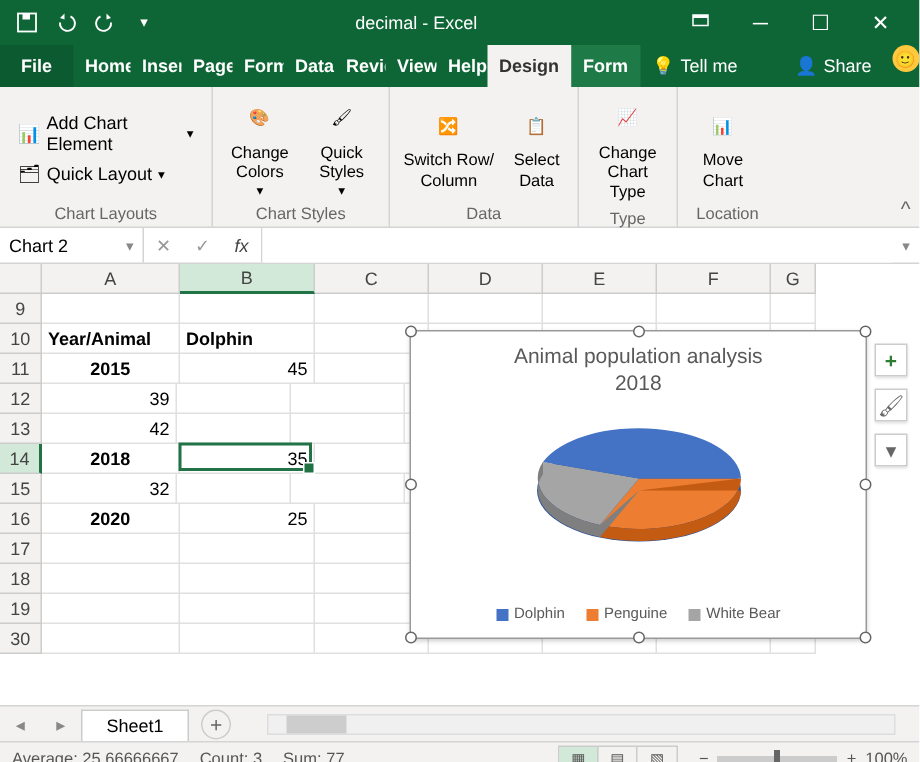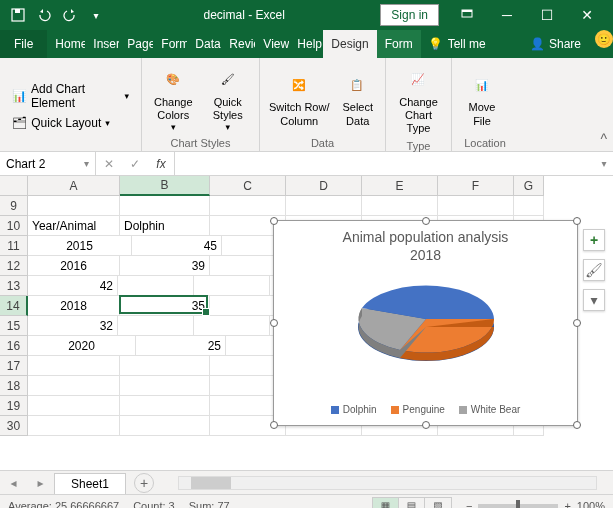--- a/index.html
+++ b/index.html
@@ -7,21 +7,21 @@
 
 .titlebar { height: 30px; background: #0e6636; color: #fff; display: flex; align-items: center; padding: 0 6px; }
 .titlebar .qat { display: flex; gap: 2px; align-items: center; }
 .titlebar .qat-btn { width: 24px; height: 24px; display: flex; align-items: center; justify-content: center; cursor: pointer; }
 .titlebar .title { flex: 1; text-align: center; font-size: 12px; }
 .signin { background: #fff; color: #0e6636; padding: 3px 10px; border: 1px solid #999; font-size: 12px; margin-right: 8px; cursor: pointer; }
 .winbtns { display: flex; gap: 0; }
 .winbtn { width: 40px; height: 30px; display: flex; align-items: center; justify-content: center; cursor: pointer; font-size: 14px; }
 
 .tabs { height: 28px; background: #0e6636; display: flex; align-items: stretch; color: #fff; }
-.tab { padding: 0 8px; display: flex; align-items: center; font-size: 12px; cursor: pointer; white-space: nowrap; overflow: hidden; }
+.tab { padding: 0 8px; display: flex; align-items: center; font-size: 12px; cursor: pointer; white-space: nowrap; overflow: hidden; font-weight: bold; }
 .tab.file { background: #0c5a2f; padding: 0 14px; }
 .tab.active { background: #f3f2f1; color: #333; }
 .tab.secondary { background: #1e7a46; }
 .tab-spacer { flex: 1; }
 .tab-right { padding: 0 8px; display: flex; align-items: center; gap: 4px; cursor: pointer; }
 .face { width: 18px; height: 18px; border-radius: 50%; background: #ffc83d; display: flex; align-items: center; justify-content: center; font-size: 11px; margin-left: 6px; }
 
 .ribbon { height: 94px; background: #f3f2f1; border-bottom: 1px solid #d4d4d4; display: flex; position: relative; }
 .rgroup { border-right: 1px solid #d4d4d4; display: flex; flex-direction: column; padding: 4px 6px 2px; }
 .rgroup-body { flex: 1; display: flex; align-items: center; gap: 4px; }
@@ -44,21 +44,21 @@
 .col-headers { display: flex; height: 20px; background: #f3f2f1; }
 .col-h { border-right: 1px solid #ccc; border-bottom: 1px solid #ccc; display: flex; align-items: center; justify-content: center; font-size: 12px; color: #444; }
 .col-h.sel { background: #d2e8d8; border-bottom: 2px solid #217346; }
 .row-headers { width: 28px; background: #f3f2f1; }
 .row-h { height: 20px; border-right: 1px solid #ccc; border-bottom: 1px solid #ccc; display: flex; align-items: center; justify-content: center; font-size: 12px; color: #444; }
 .row-h.sel { background: #d2e8d8; border-right: 2px solid #217346; }
 .cells { position: relative; }
 .cell-row { display: flex; height: 20px; }
 .cell { border-right: 1px solid #e0e0e0; border-bottom: 1px solid #e0e0e0; padding: 0 4px; display: flex; align-items: center; font-size: 12px; overflow: hidden; }
 .cell.rh { justify-content: flex-end; }
-.cell.bold { font-weight: normal; }
+.cell.bold { font-weight: bold; }
 .sel-box { position: absolute; border: 2px solid #217346; pointer-events: none; }
 .sel-box::after { content: ''; position: absolute; right: -4px; bottom: -4px; width: 6px; height: 6px; background: #217346; border: 1px solid #fff; }
 
 .chart-obj { position: absolute; left: 245px; top: 24px; width: 305px; height: 206px; background: #fff; border: 1px solid #999; box-shadow: 0 1px 3px rgba(0,0,0,.2); }
 .chart-handles .h { position: absolute; width: 8px; height: 8px; background: #fff; border: 1px solid #666; border-radius: 50%; }
 .chart-title { text-align: center; color: #595959; font-size: 14px; padding: 8px 0 2px; }
 .chart-legend { display: flex; justify-content: center; gap: 14px; font-size: 10px; color: #595959; position: absolute; bottom: 10px; left: 0; right: 0; }
 .legend-item { display: flex; align-items: center; gap: 4px; }
 .legend-sw { width: 8px; height: 8px; }
 .chart-side { position: absolute; right: -28px; top: 8px; display: flex; flex-direction: column; gap: 8px; }
@@ -101,21 +101,20 @@
       </div>
     <div class="qat-btn">
         <svg width="14" height="14">
           <path d="M4 3 A5 5 0 1 0 11 7" fill="none" stroke="#fff" stroke-width="1.3"></path>
           <path d="M8 1 L11 4 L8 5" fill="#fff"></path>
         </svg>
       </div>
     <div class="qat-btn" style="font-size:10px">▾</div>
   </div>
   <div class="title">decimal  -  Excel</div>
-  <button class="signin">Sign in</button>
   <div class="winbtn">
       <svg width="12" height="12">
         <rect x="1" y="1" width="10" height="7" fill="none" stroke="#fff"></rect>
         <rect x="1" y="1" width="10" height="2" fill="#fff"></rect>
       </svg>
     </div>
   <div class="winbtns">
     <div class="winbtn">─</div>
     <div class="winbtn">☐</div>
     <div class="winbtn">✕</div>
@@ -153,20 +152,21 @@
           <span>📊</span>
           <span>Add Chart Element</span>
           <span style="font-size:9px">▾</span>
         </div>
       <div class="rbtn-h">
           <span>🗂</span>
           <span>Quick Layout</span>
           <span style="font-size:9px">▾</span>
         </div>
     </div>
+    <div class="rgroup-label">Chart Layouts</div>
   </div>
   <div class="rgroup" style="width:118px">
     <div class="rgroup-body">
       <div class="rbtn-v">
           <div class="ricon">🎨</div>
           <span>Change Colors</span>
           <span style="font-size:9px">▾</span>
         </div>
       <div class="rbtn-v">
           <div class="ricon">🖌</div>
@@ -195,21 +195,21 @@
           <div class="ricon">📈</div>
           <span>Change Chart Type</span>
         </div>
     </div>
     <div class="rgroup-label">Type</div>
   </div>
   <div class="rgroup" style="width:66px;border-right:none">
     <div class="rgroup-body">
       <div class="rbtn-v" style="width:48px">
           <div class="ricon">📊</div>
-          <span>Move File</span>
+          <span>Move Chart</span>
         </div>
     </div>
     <div class="rgroup-label">Location</div>
   </div>
   <div class="collapse">^</div>
 </div>
 
 <div class="formula-bar">
   <div class="name-box">
     <input class="name-input" value="Chart 2" style="">
@@ -311,30 +311,29 @@
           <div class="cell-row">
             <div class="cell bold" style="width: 92px;">Year/Animal</div>
             <div class="cell bold" style="width: 90px;">Dolphin</div>
             <div class="cell" style="width: 76px;"></div>
             <div class="cell" style="width: 76px;"></div>
             <div class="cell" style="width: 76px;"></div>
             <div class="cell" style="width: 76px;"></div>
             <div class="cell" style="width: 30px;"></div>
           </div>
           <div class="cell-row">
-            <div class="cell bold" style="width: 104px; justify-content: center;">2015</div>
+            <div class="cell bold" style="width: 92px; justify-content: center;">2015</div>
             <div class="cell rh" style="width: 90px;">45</div>
             <div class="cell" style="width: 76px;"></div>
             <div class="cell" style="width: 76px;"></div>
             <div class="cell" style="width: 76px;"></div>
             <div class="cell" style="width: 76px;"></div>
             <div class="cell" style="width: 30px;"></div>
           </div>
           <div class="cell-row">
-            <div class="cell bold" style="width: 92px; justify-content: center;">2016</div>
             <div class="cell rh" style="width: 90px;">39</div>
             <div class="cell" style="width: 76px;"></div>
             <div class="cell" style="width: 76px;"></div>
             <div class="cell" style="width: 76px;"></div>
             <div class="cell" style="width: 76px;"></div>
             <div class="cell" style="width: 30px;"></div>
           </div>
           <div class="cell-row">
             <div class="cell rh" style="width: 90px;">42</div>
             <div class="cell" style="width: 76px;"></div>
@@ -354,21 +353,21 @@
           </div>
           <div class="cell-row">
             <div class="cell rh" style="width: 90px;">32</div>
             <div class="cell" style="width: 76px;"></div>
             <div class="cell" style="width: 76px;"></div>
             <div class="cell" style="width: 76px;"></div>
             <div class="cell" style="width: 76px;"></div>
             <div class="cell" style="width: 30px;"></div>
           </div>
           <div class="cell-row">
-            <div class="cell bold" style="width: 108px; justify-content: center;">2020</div>
+            <div class="cell bold" style="width: 92px; justify-content: center;">2020</div>
             <div class="cell rh" style="width: 90px;">25</div>
             <div class="cell" style="width: 76px;"></div>
             <div class="cell" style="width: 76px;"></div>
             <div class="cell" style="width: 76px;"></div>
             <div class="cell" style="width: 76px;"></div>
             <div class="cell" style="width: 30px;"></div>
           </div>
           <div class="cell-row">
             <div class="cell" style="width: 92px;"></div>
             <div class="cell" style="width: 90px;"></div>

